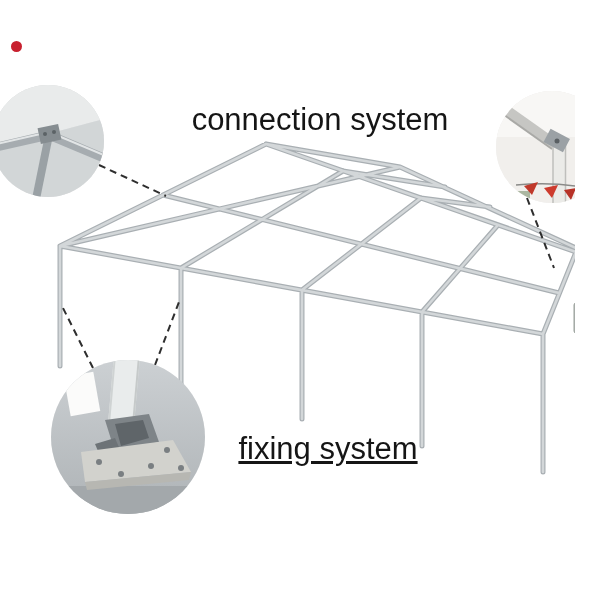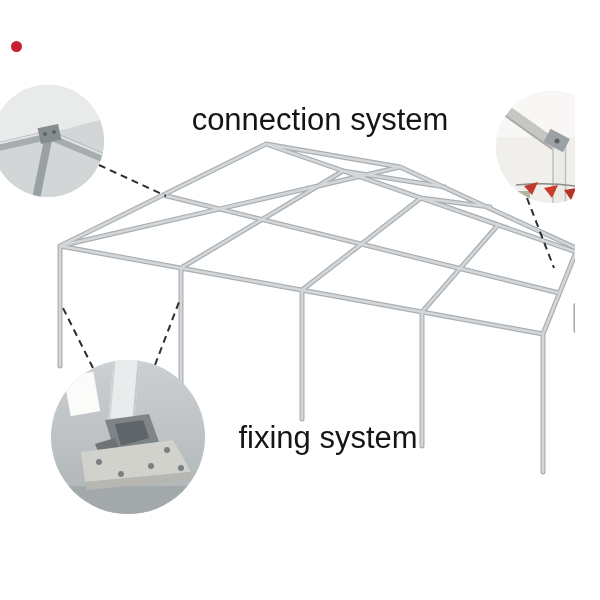--- a/index.html
+++ b/index.html
@@ -24,21 +24,21 @@
   .inset-bl{left:51px;top:360px;width:154px;height:154px;}
   .label{
     position:absolute;
     color:#151515;
     font-size:31px;
     line-height:36px;
     white-space:nowrap;
     transform:translateX(-50%);
   }
   .label-connection{left:320px;top:102px;}
-  .label-fixing{left:328px;top:420px;}
+  .label-fixing{left:328px;top:431px;text-decoration:underline;}
   .red-dot{
     position:absolute;left:11px;top:41px;width:11px;height:11px;
     border-radius:50%;background:#c8202f;
   }
 </style>
 </head>
 <body>
 
 <div class="stage">
 

